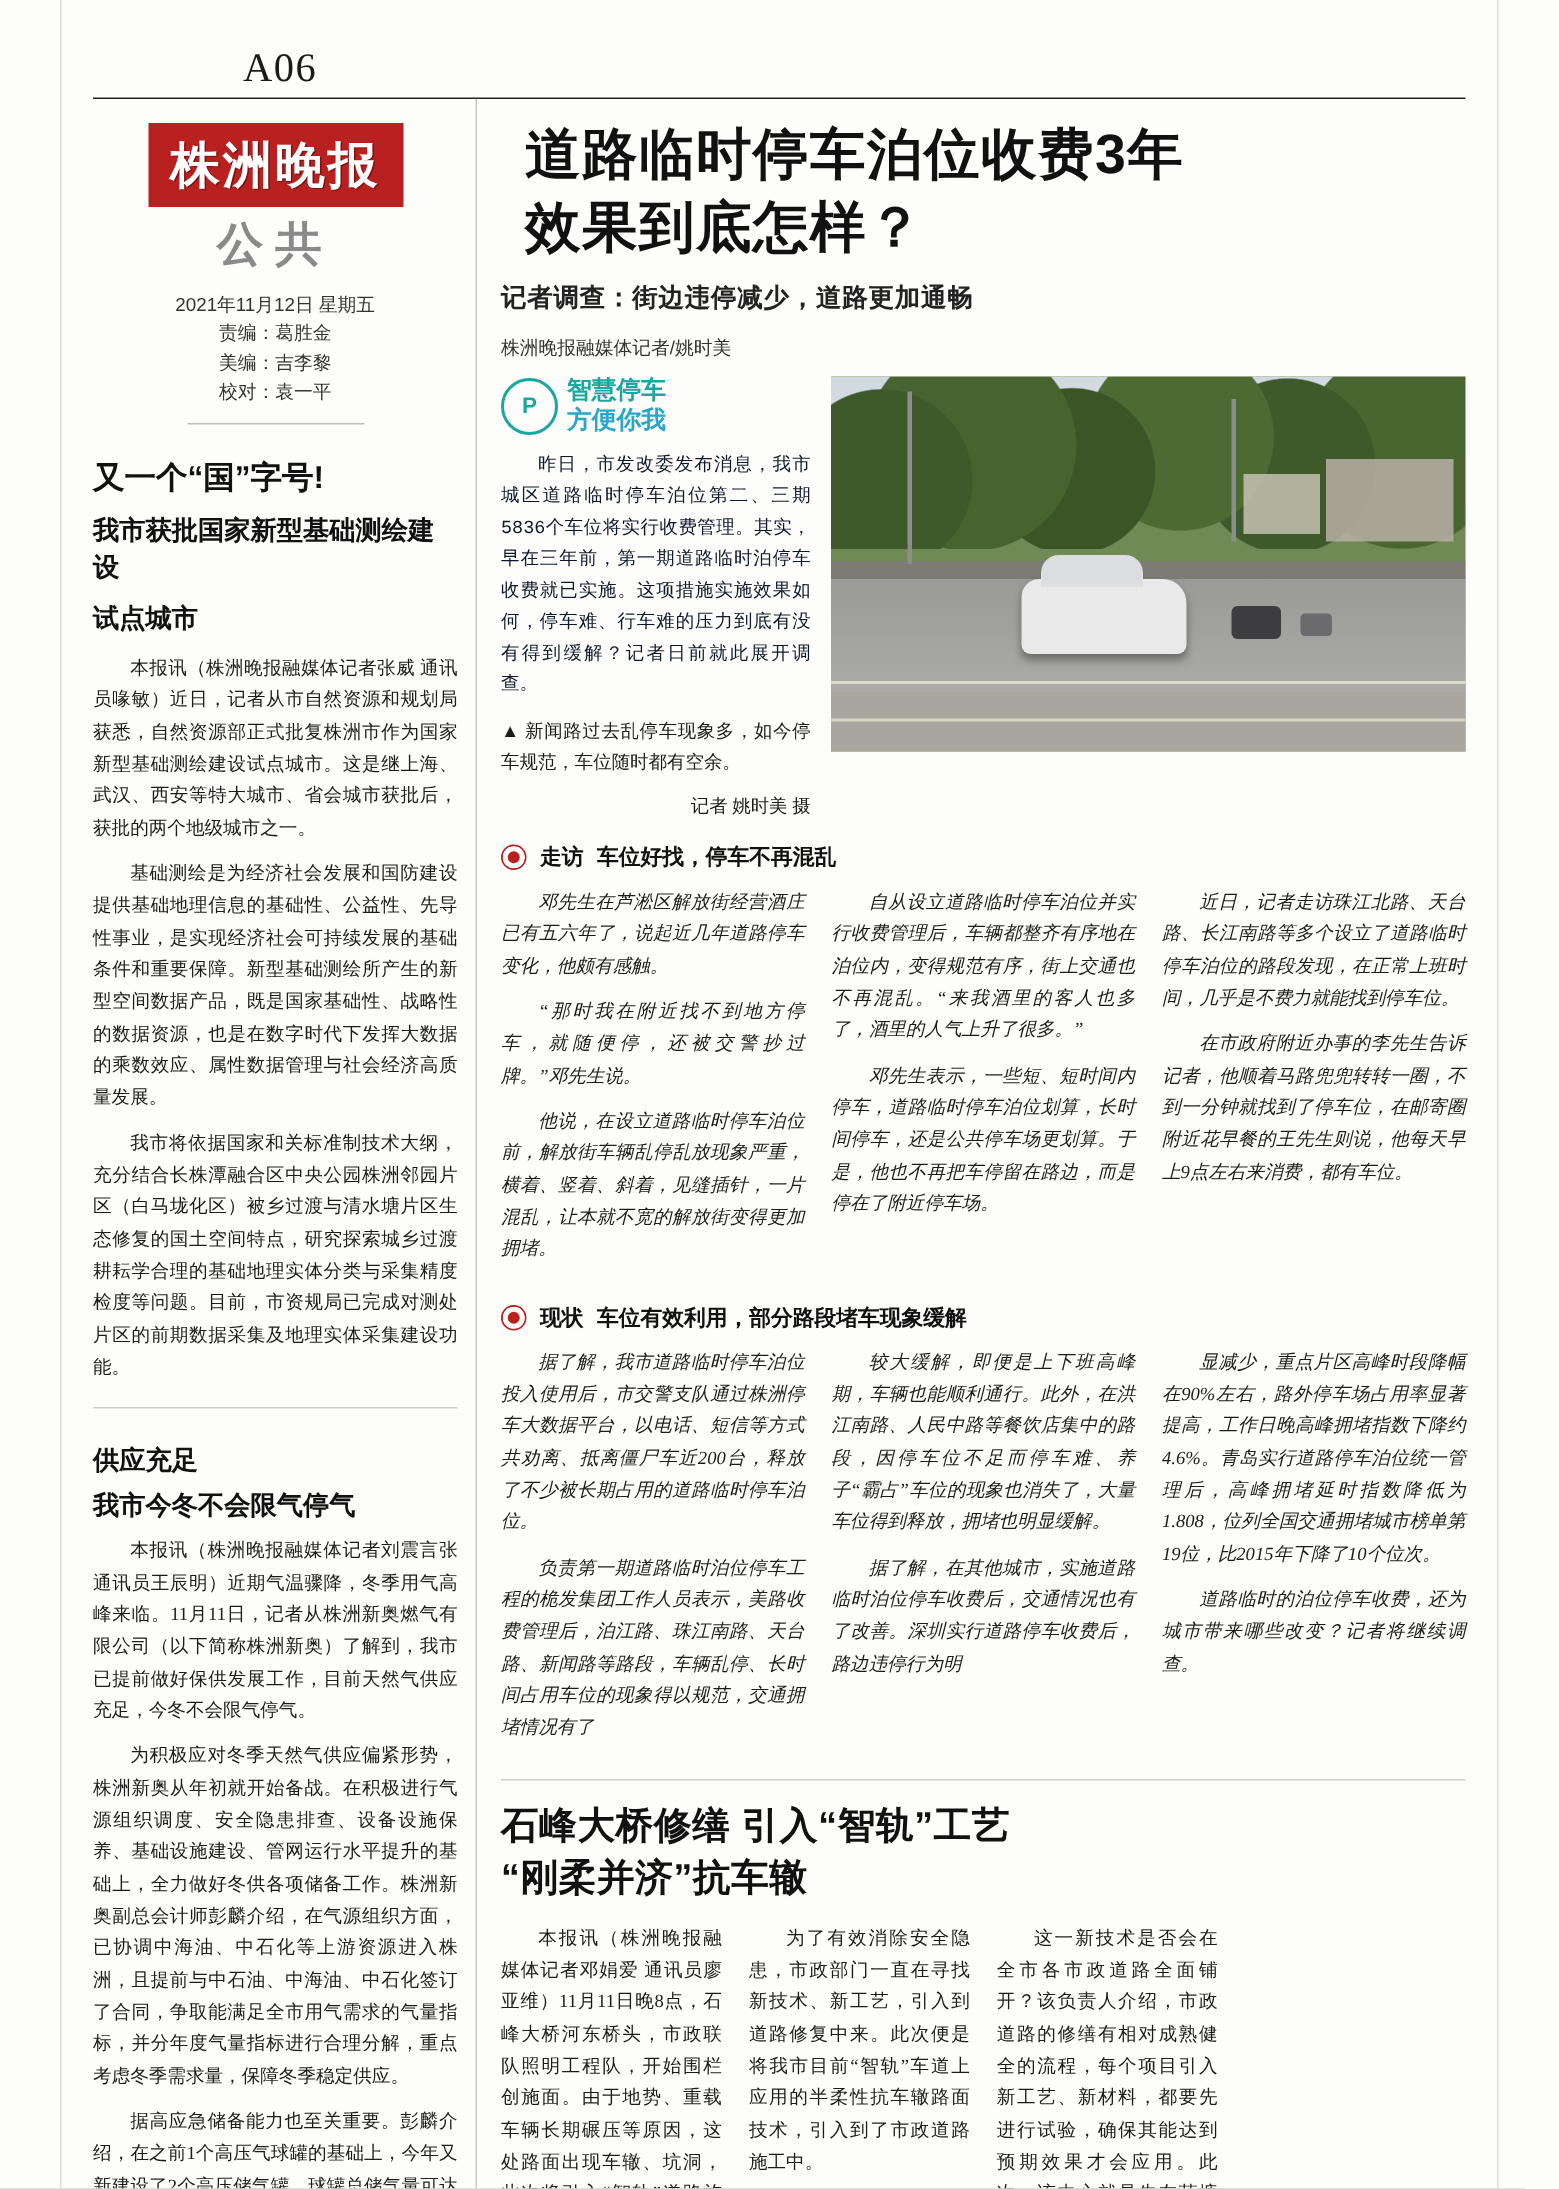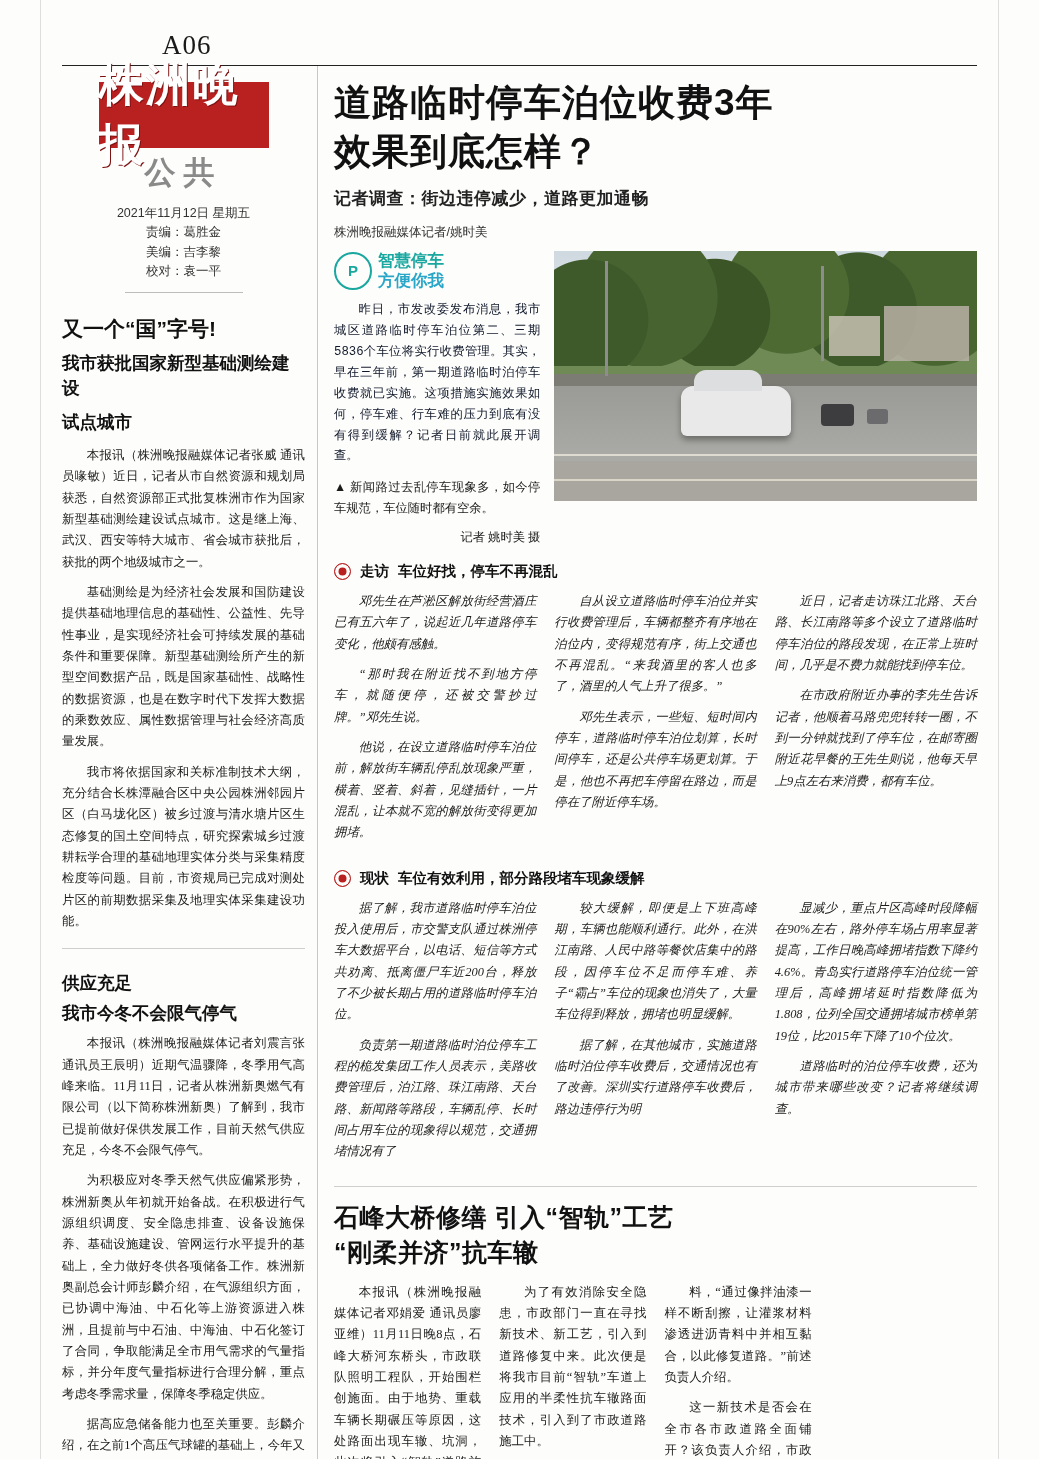--- a/index.html
+++ b/index.html
@@ -15,23 +15,23 @@
     font-family:"Liberation Serif",serif;font-size:27px;letter-spacing:1px;
     color:#1a1a1a;margin-left:100px;margin-bottom:4px;
   }
   .rule-top{border-top:1.5px solid #222;width:915px;margin-top:2px;}
 
   .cols{display:flex;width:915px;}
   .col-left{width:255px;padding-right:12px;box-sizing:border-box;}
   .col-right{width:660px;padding-left:16px;box-sizing:border-box;border-left:1px solid #c8c8c8;}
 
   .nameplate{
-    width:170px;height:66px;background:#b92121;color:#fff;margin:16px auto 0 auto;
+    width:170px;height:56px;background:#b92121;color:#fff;margin:16px auto 0 auto;
     display:flex;align-items:center;justify-content:center;
-    font-family:"Liberation Serif",serif;font-weight:700;font-size:45px;letter-spacing:2px;
+    font-family:"Liberation Serif",serif;font-weight:700;font-size:33px;letter-spacing:2px;
     text-shadow:1px 1px 0 #7d1010;
   }
   .nameplate-sub{
     text-align:center;font-family:"Liberation Sans",sans-serif;font-weight:700;
     font-size:31px;color:#8a8a8a;letter-spacing:8px;margin-top:4px;
   }
   .masthead-meta{
     text-align:center;font-size:12.5px;color:#333;line-height:1.55;margin-top:10px;
     font-family:"Liberation Sans",sans-serif;
   }
@@ -49,21 +49,21 @@
   }
   .body-cn{
     font-family:"Liberation Serif",serif;font-size:12.4px;line-height:1.72;color:#1b1b1b;
     text-align:justify;margin:0 0 9px 0;text-indent:2em;
   }
   .sep-line{height:1px;background:#cfcfcf;margin:16px 0 4px 0;}
 
   
   .main-head{
     font-family:"Liberation Sans",sans-serif;font-weight:700;color:#111;
-    font-size:37px;line-height:1.26;letter-spacing:1px;margin:14px 0 0 0;
+    font-size:37px;line-height:1.26;letter-spacing:1px;margin:14px 0 0 16px;
   }
   .main-sub{
     font-family:"Liberation Sans",sans-serif;font-weight:700;color:#222;
     font-size:17px;margin:12px 0 0 0;letter-spacing:.5px;
   }
   .byline{
     font-family:"Liberation Sans",sans-serif;font-size:12.5px;color:#333;margin:14px 0 10px 0;
   }
 
   
@@ -277,21 +277,20 @@
         <div class="bottom-cols">
           <div>
             <p class="body-cn">本报讯（株洲晚报融媒体记者邓娟爱 通讯员廖亚维）11月11日晚8点，石峰大桥河东桥头，市政联队照明工程队，开始围栏创施面。由于地势、重载车辆长期碾压等原因，这处路面出现车辙、坑洞，此次将引入“智轨”道路施工的特殊工艺——刚柔并济抗车辙路面技术进行修缮。</p>
 
           </div>
           <div>
             <p class="body-cn">为了有效消除安全隐患，市政部门一直在寻找新技术、新工艺，引入到道路修复中来。此次便是将我市目前“智轨”车道上应用的半柔性抗车辙路面技术，引入到了市政道路施工中。</p>
 
           </div>
           <div>
-            <p class="body-cn">料，“通过像拌油漆一样不断刮擦，让灌浆材料渗透进沥青料中并相互黏合，以此修复道路。”前述负责人介绍。</p>
             <p class="body-cn">这一新技术是否会在全市各市政道路全面铺开？该负责人介绍，市政道路的修缮有相对成熟健全的流程，每个项目引入新工艺、新材料，都要先进行试验，确保其能达到预期效果才会应用。此次，该中心就是先在荷塘立交桥下做了近半年的测试，才正式应用到此次修缮。</p>
 
           </div>
           <div></div>
         </div>
 
       </div>
     </div>
 
   </div>

